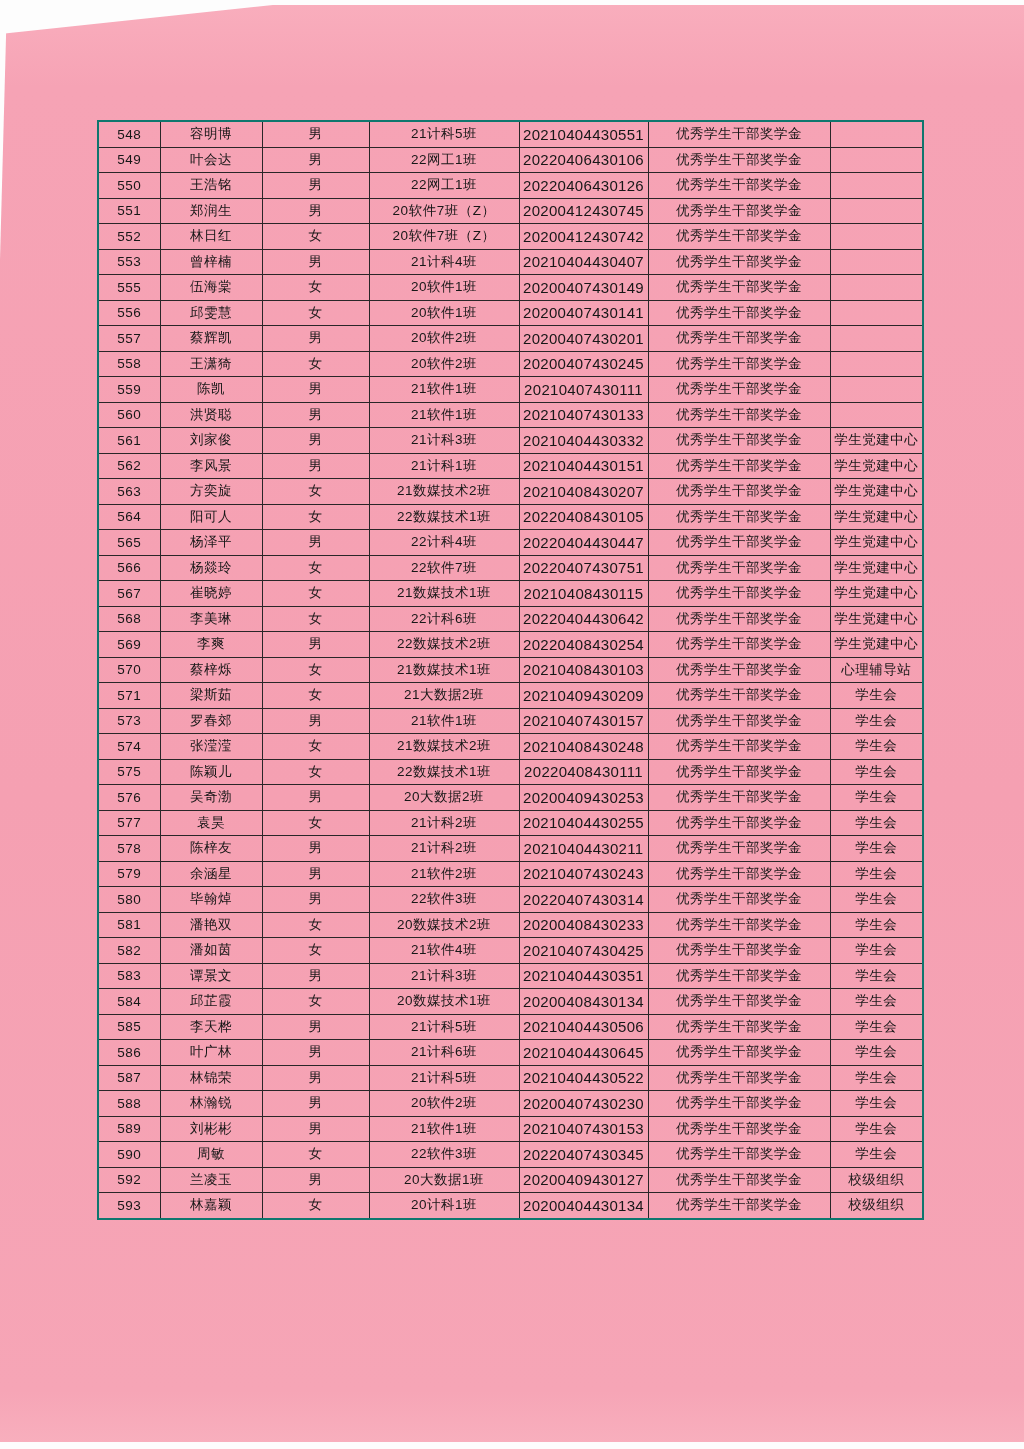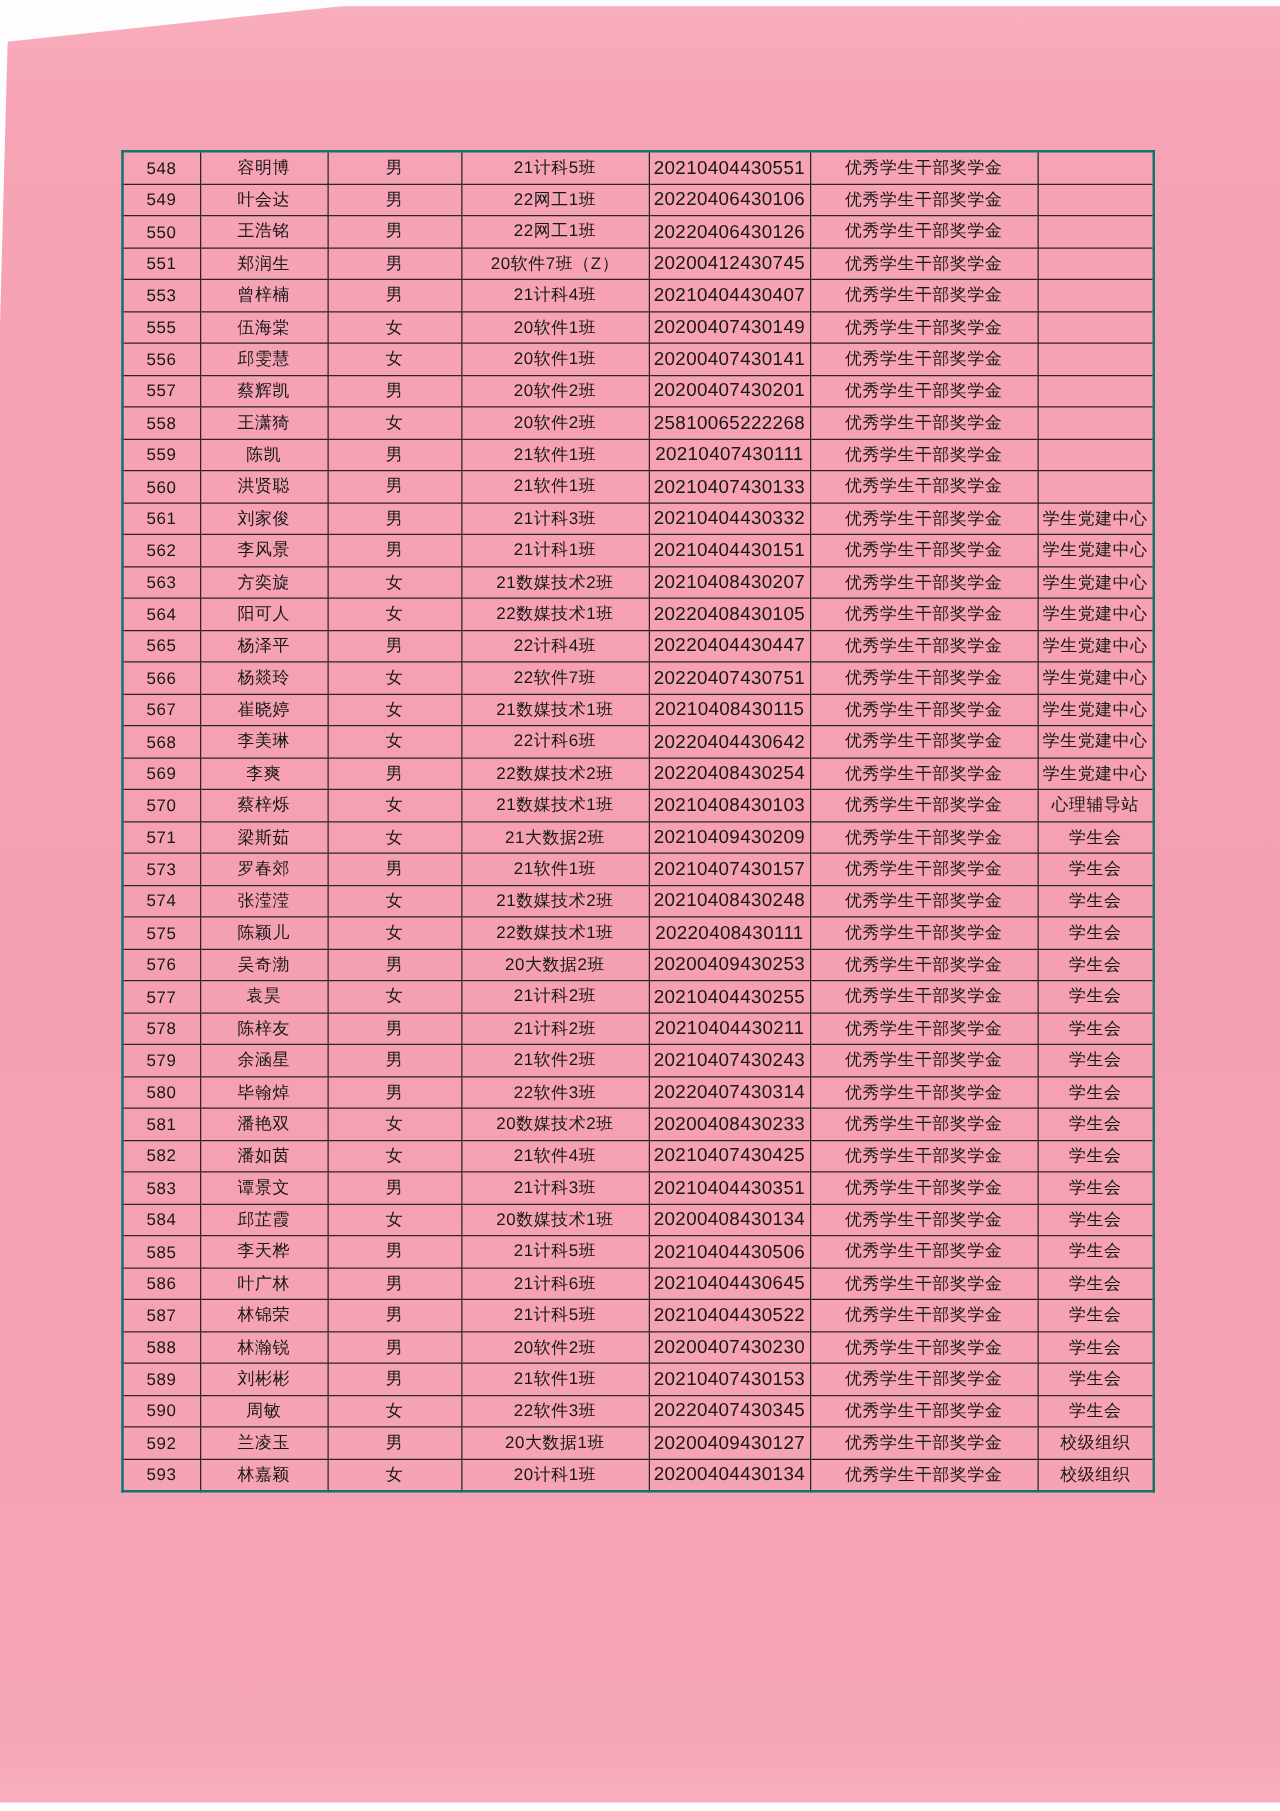--- a/index.html
+++ b/index.html
@@ -86,20 +86,29 @@
       <tr>
     <td class="c-no">551</td>
     <td class="c-name">郑润生</td>
     <td class="c-gender">男</td>
     <td class="c-class">20软件7班（Z）</td>
     <td class="c-id">20200412430745</td>
     <td class="c-award">优秀学生干部奖学金</td>
     <td class="c-org"></td>
   </tr>
       <tr>
+    <td class="c-no">552</td>
+    <td class="c-name">林日红</td>
+    <td class="c-gender">女</td>
+    <td class="c-class">20软件7班（Z）</td>
+    <td class="c-id">20200412430742</td>
+    <td class="c-award">优秀学生干部奖学金</td>
+    <td class="c-org"></td>
+  </tr>
+      <tr>
     <td class="c-no">553</td>
     <td class="c-name">曾梓楠</td>
     <td class="c-gender">男</td>
     <td class="c-class">21计科4班</td>
     <td class="c-id">20210404430407</td>
     <td class="c-award">优秀学生干部奖学金</td>
     <td class="c-org"></td>
   </tr>
       <tr>
     <td class="c-no">555</td>
@@ -126,21 +135,21 @@
     <td class="c-class">20软件2班</td>
     <td class="c-id">20200407430201</td>
     <td class="c-award">优秀学生干部奖学金</td>
     <td class="c-org"></td>
   </tr>
       <tr>
     <td class="c-no">558</td>
     <td class="c-name">王潇猗</td>
     <td class="c-gender">女</td>
     <td class="c-class">20软件2班</td>
-    <td class="c-id">25810065222268</td>
+    <td class="c-id">20200407430245</td>
     <td class="c-award">优秀学生干部奖学金</td>
     <td class="c-org"></td>
   </tr>
       <tr>
     <td class="c-no">559</td>
     <td class="c-name">陈凯</td>
     <td class="c-gender">男</td>
     <td class="c-class">21软件1班</td>
     <td class="c-id">20210407430111</td>
     <td class="c-award">优秀学生干部奖学金</td>

